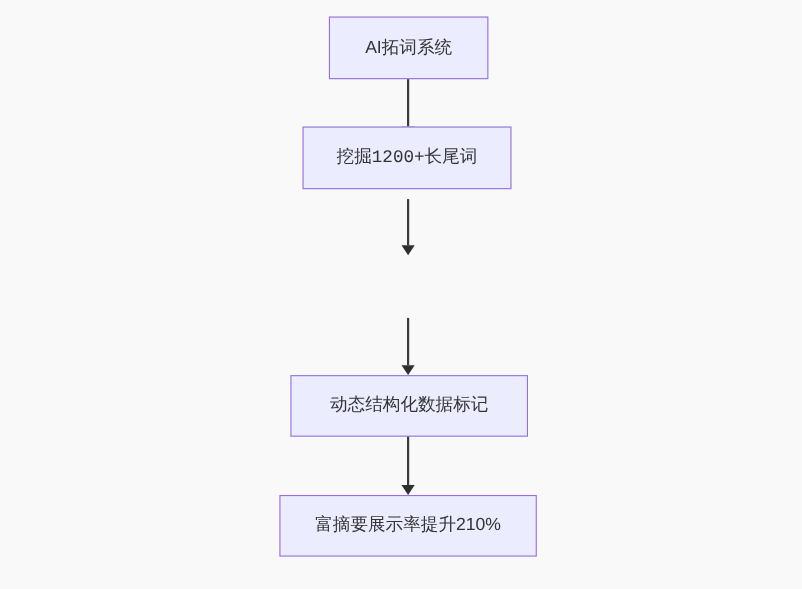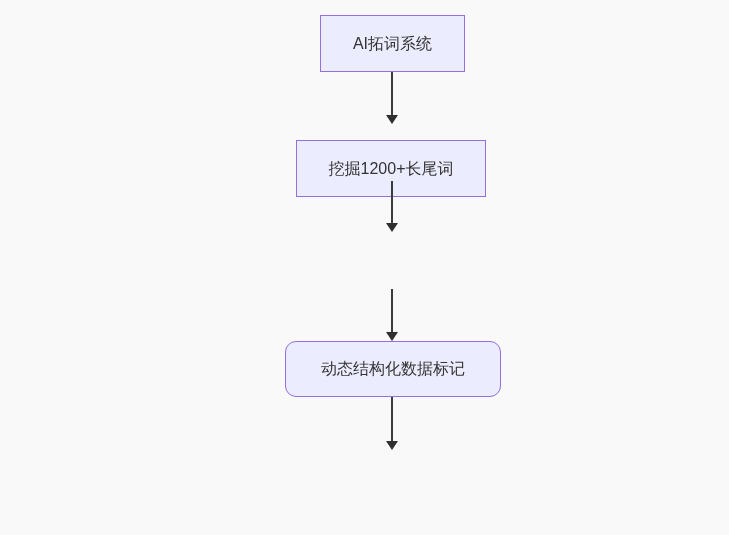--- a/index.html
+++ b/index.html
@@ -10,40 +10,39 @@
     width: 729px;
     height: 535px;
     background: #f9f9f9;
     font-family: "Liberation Sans", "DejaVu Sans", sans-serif;
     overflow: hidden;
   }
   .canvas {
     position: relative;
     width: 593px;
     height: 535px;
-    margin-left: 21px;
   }
   .flow-node {
     position: absolute;
     box-sizing: border-box;
     background: #ECECFF;
     border: 1px solid #9370DB;
     color: #333333;
     font-size: 16px;
     line-height: 1.2;
     display: flex;
     align-items: center;
     justify-content: center;
     text-align: center;
     white-space: nowrap;
   }
   .node-1 { left: 299px; top: 15px;  width: 145px; height: 57px; }
-  .node-2 { left: 275px; top: 140px; width: 190px; height: 57px; }
+  .node-2 { left: 275px; top: 115px; width: 190px; height: 57px; font-family: Liberation Mono, monospace; }
   .node-3 { left: 260px; top: 232px; width: 224px; height: 57px; }
-  .node-4 { left: 264px; top: 341px; width: 216px; height: 56px; border-radius: 11px; }
+  .node-4 { left: 264px; top: 341px; width: 216px; height: 56px; }
   .node-5 { left: 254px; top: 450px; width: 234px; height: 56px; }
 
   .flow-arrow {
     position: absolute;
     left: 365px;           
     width: 12px;
     display: flex;
     flex-direction: column;
     align-items: center;
   }
@@ -96,14 +95,17 @@
 
   <div class="flow-node node-4">
     <span>动态结构化数据标记</span>
   </div>
 
   <div class="flow-arrow arrow-4">
     <div class="arrow-line"></div>
     <div class="arrowhead"></div>
   </div>
 
+  <div class="flow-node node-5">
+    <span>富摘要展示率提升210%</span>
+  </div>
 
 </div>
 
 </body></html>

